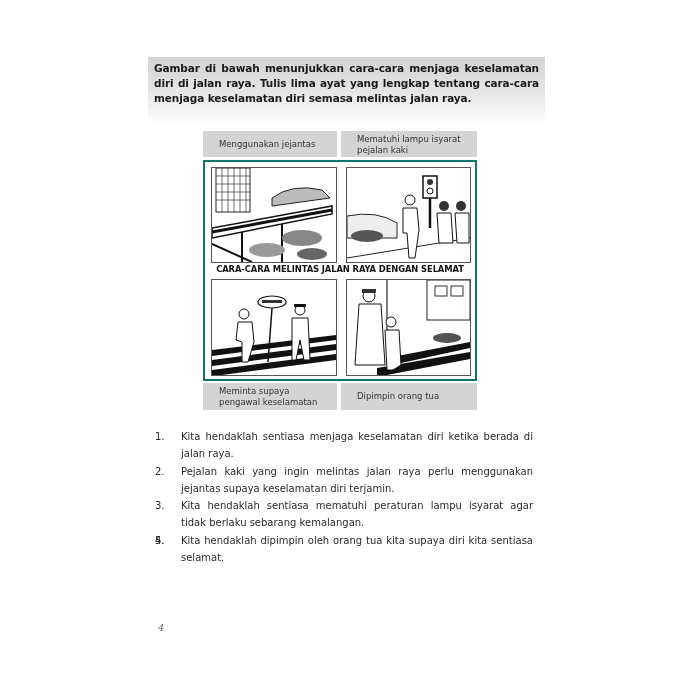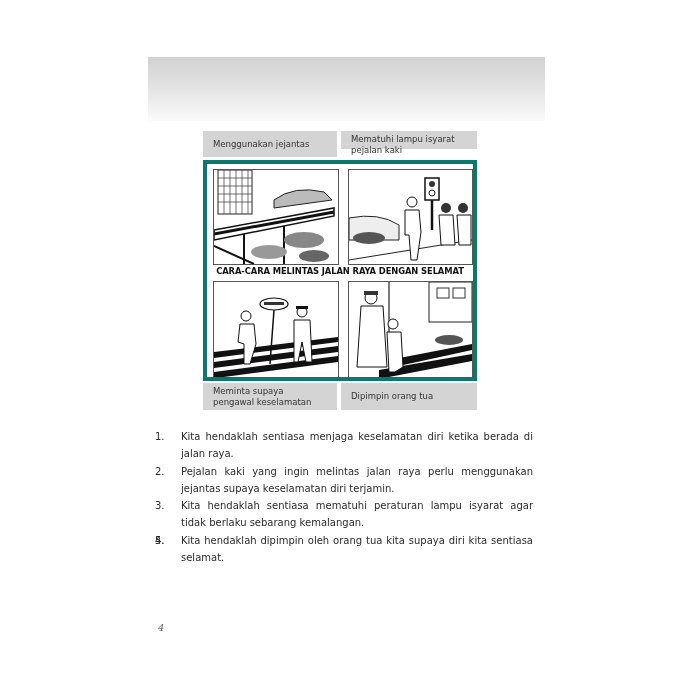--- a/index.html
+++ b/index.html
@@ -5,46 +5,47 @@
   html, body { margin:0; padding:0; background:#ffffff; }
   body { width:700px; height:700px; position:relative; overflow:hidden;
          font-family:"DejaVu Sans", sans-serif; color:#222; }
   .q-box { position:absolute; left:148px; top:57px; width:397px; height:64px;
            background:linear-gradient(to bottom,#d2d2d2 0%,#e4e4e4 50%,#fbfbfb 100%);
            padding:4px 6px 0 6px; box-sizing:border-box; }
   .q-title { font-weight:bold; font-size:10.5px; line-height:14px; color:#1a1a1a; }
   .q-text { font-weight:bold; font-size:10.5px; line-height:15px; color:#1a1a1a; text-align:justify; letter-spacing:-0.1px; }
 
   .label { position:absolute; background:#d4d4d4; font-size:8.5px; line-height:11px; color:#333;
-           box-sizing:border-box; padding:3px 10px; display:flex; align-items:center; }
+           box-sizing:border-box; padding:3px 16px; display:flex; align-items:center; }
   .lbl-tl { left:203px; top:131px; width:134px; height:26px; }
-  .lbl-tr { left:341px; top:131px; width:136px; height:18px; align-items:flex-start; }
+  .lbl-tr { left:341px; top:131px; width:136px; height:26px; align-items:flex-start; }
   .lbl-bl { left:203px; top:383px; width:134px; height:27px; }
   .lbl-br { left:341px; top:383px; width:136px; height:27px; }
 
   .frame { position:absolute; left:203px; top:160px; width:274px; height:221px;
-           border:4px solid #0f766e; box-sizing:border-box; background:#fff; }
+           border:2px solid #0f766e; box-sizing:border-box; background:#fff; }
   .panel { position:absolute; border:1px solid #555; background:#fff; overflow:hidden; }
   .p-tl { left:6px; top:5px; width:124px; height:94px; }
   .p-tr { left:141px; top:5px; width:123px; height:94px; }
   .p-bl { left:6px; top:117px; width:124px; height:95px; }
   .p-br { left:141px; top:117px; width:123px; height:95px; }
   .panel svg { width:100%; height:100%; display:block; }
   .caption { position:absolute; left:0; top:102px; width:100%; text-align:center;
              font-weight:bold; font-size:8.4px; letter-spacing:-0.1px; color:#111; white-space:nowrap; }
 
   .answers { position:absolute; left:155px; top:428px; width:378px; margin:0; padding:0; list-style:none; }
   .answers li { position:relative; padding-left:26px; font-size:10px; line-height:17.3px; color:#2a2a2a; text-align:justify; margin-bottom:0; }
   .answers li .num { position:absolute; left:0; top:0; }
   .page-no { position:absolute; left:158px; top:622px; font-size:10px; font-style:italic; color:#666; font-family:"DejaVu Serif", serif; }
 </style>
 </head>
 <body>
 
 <div class="q-box">
+  <div class="q-text">Gambar di bawah menunjukkan cara-cara menjaga keselamatan diri di jalan raya. Tulis lima ayat yang lengkap tentang cara-cara menjaga keselamatan diri semasa melintas jalan raya.</div>
 </div>
 
 <div class="label lbl-tl">Menggunakan jejantas</div>
 <div class="label lbl-tr">Mematuhi lampu isyarat pejalan kaki</div>
 
 <div class="frame">
 
   <div class="panel p-tl">
     <svg viewBox="0 0 124 94">
       <rect x="4" y="0" width="34" height="44" fill="#fff" stroke="#222" stroke-width="1"></rect>

